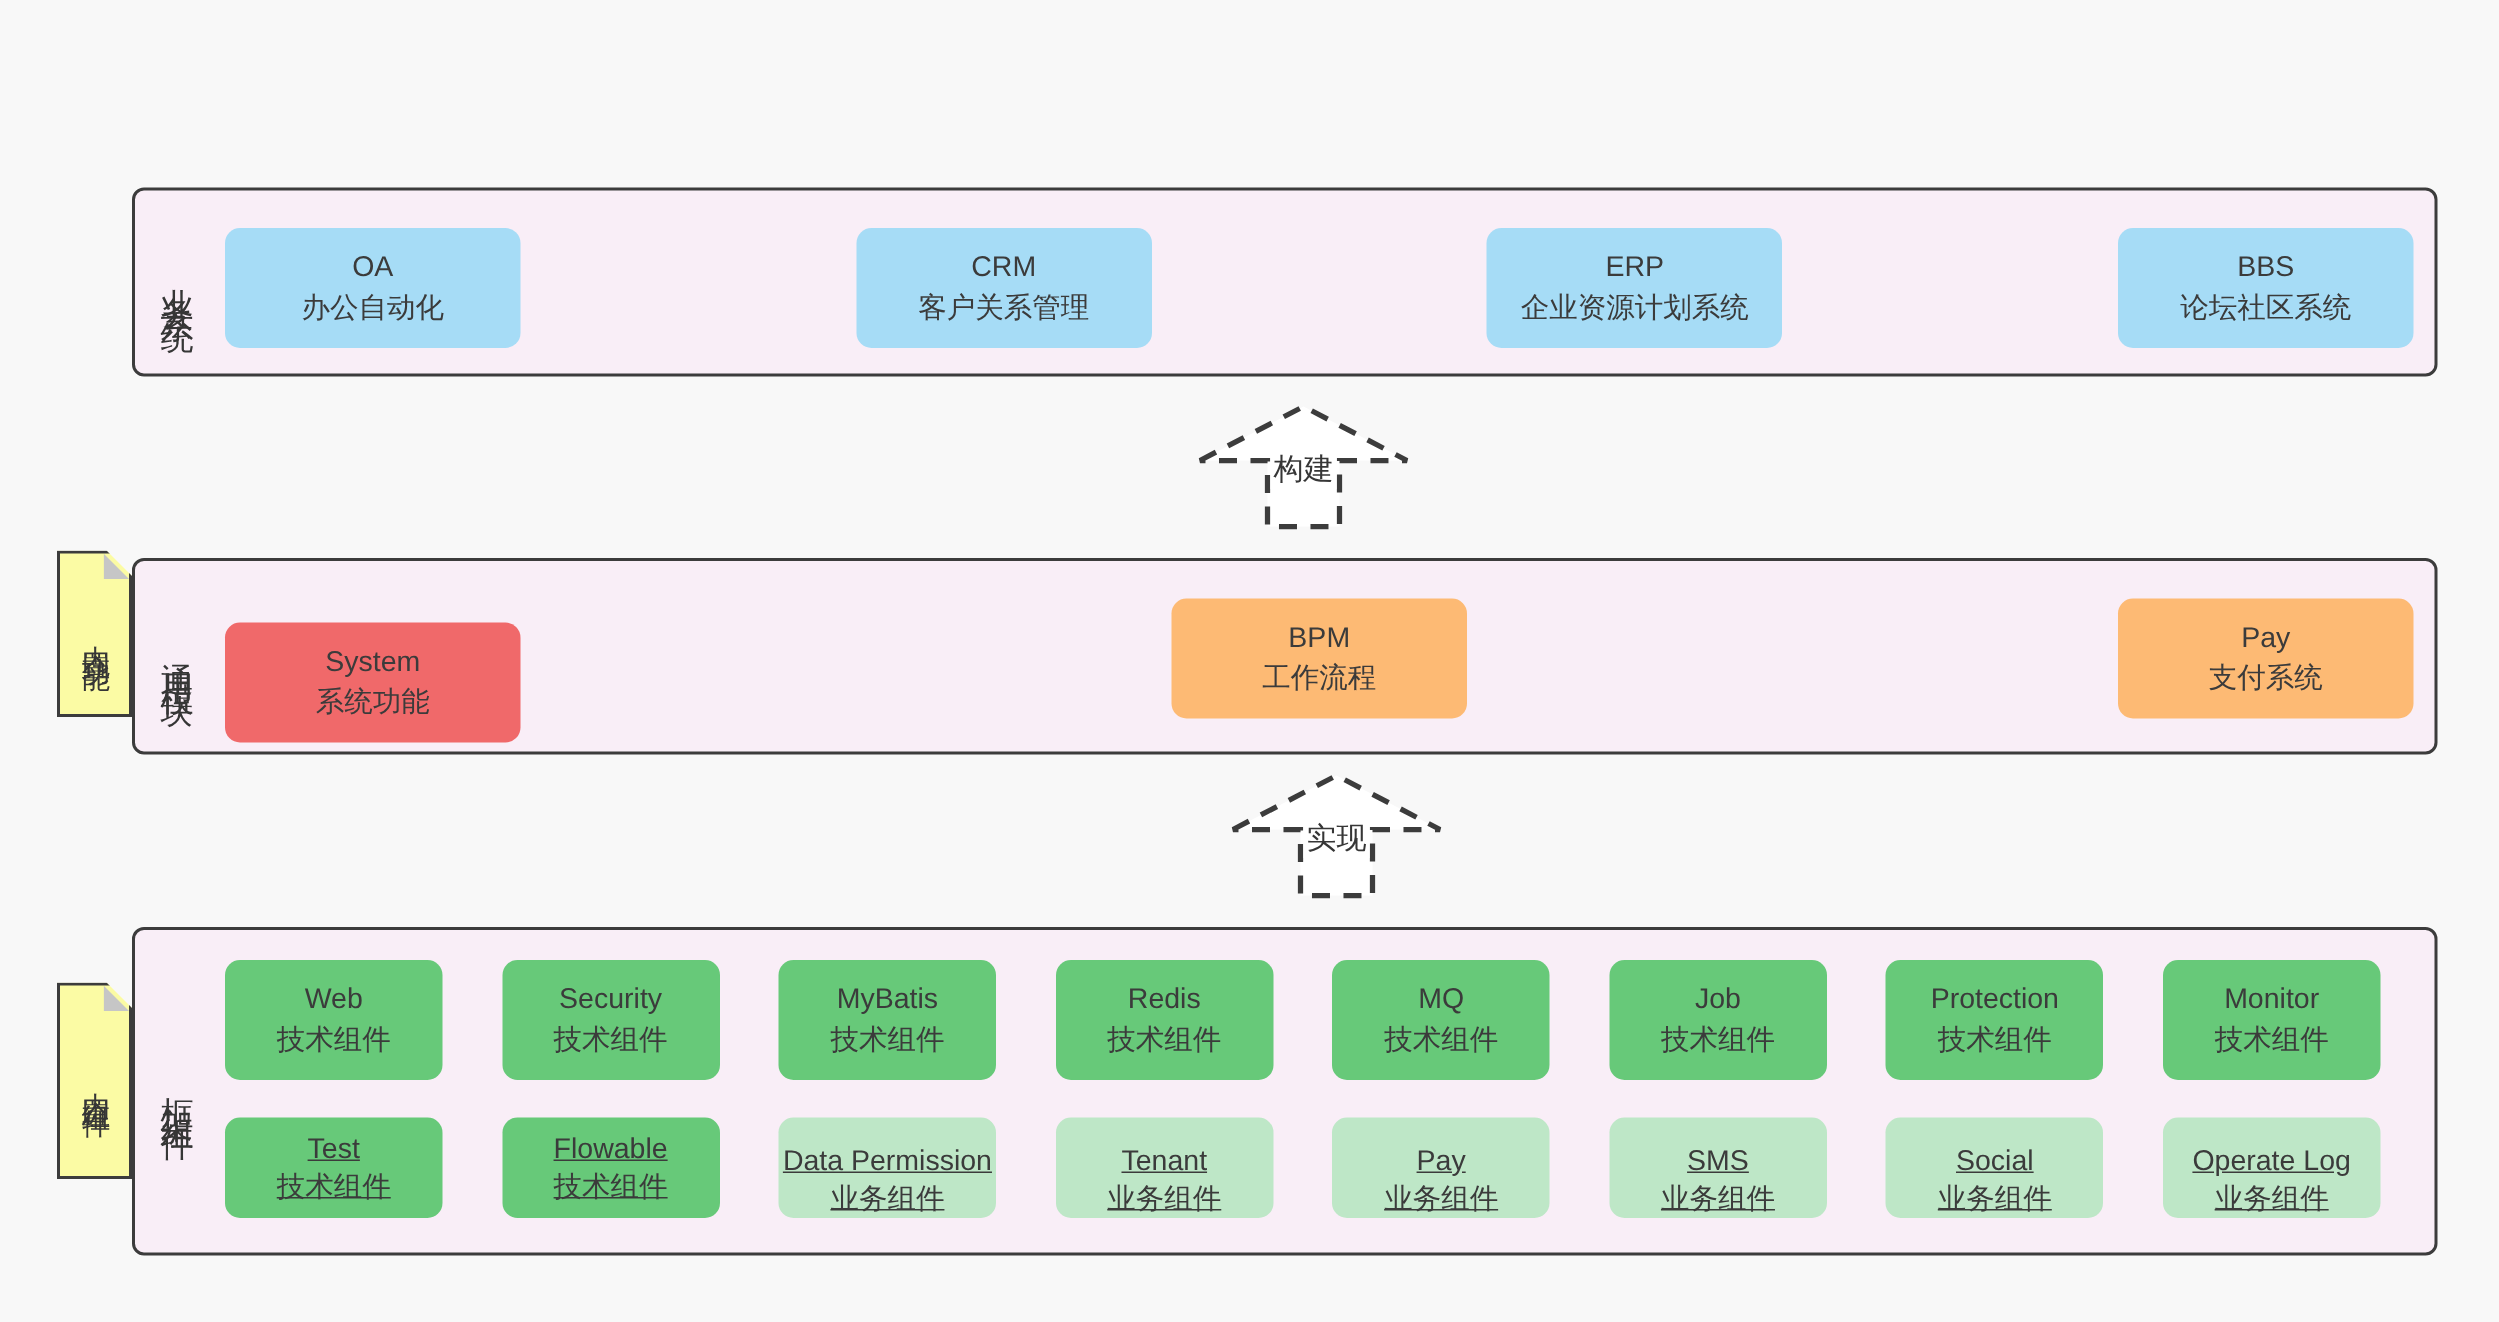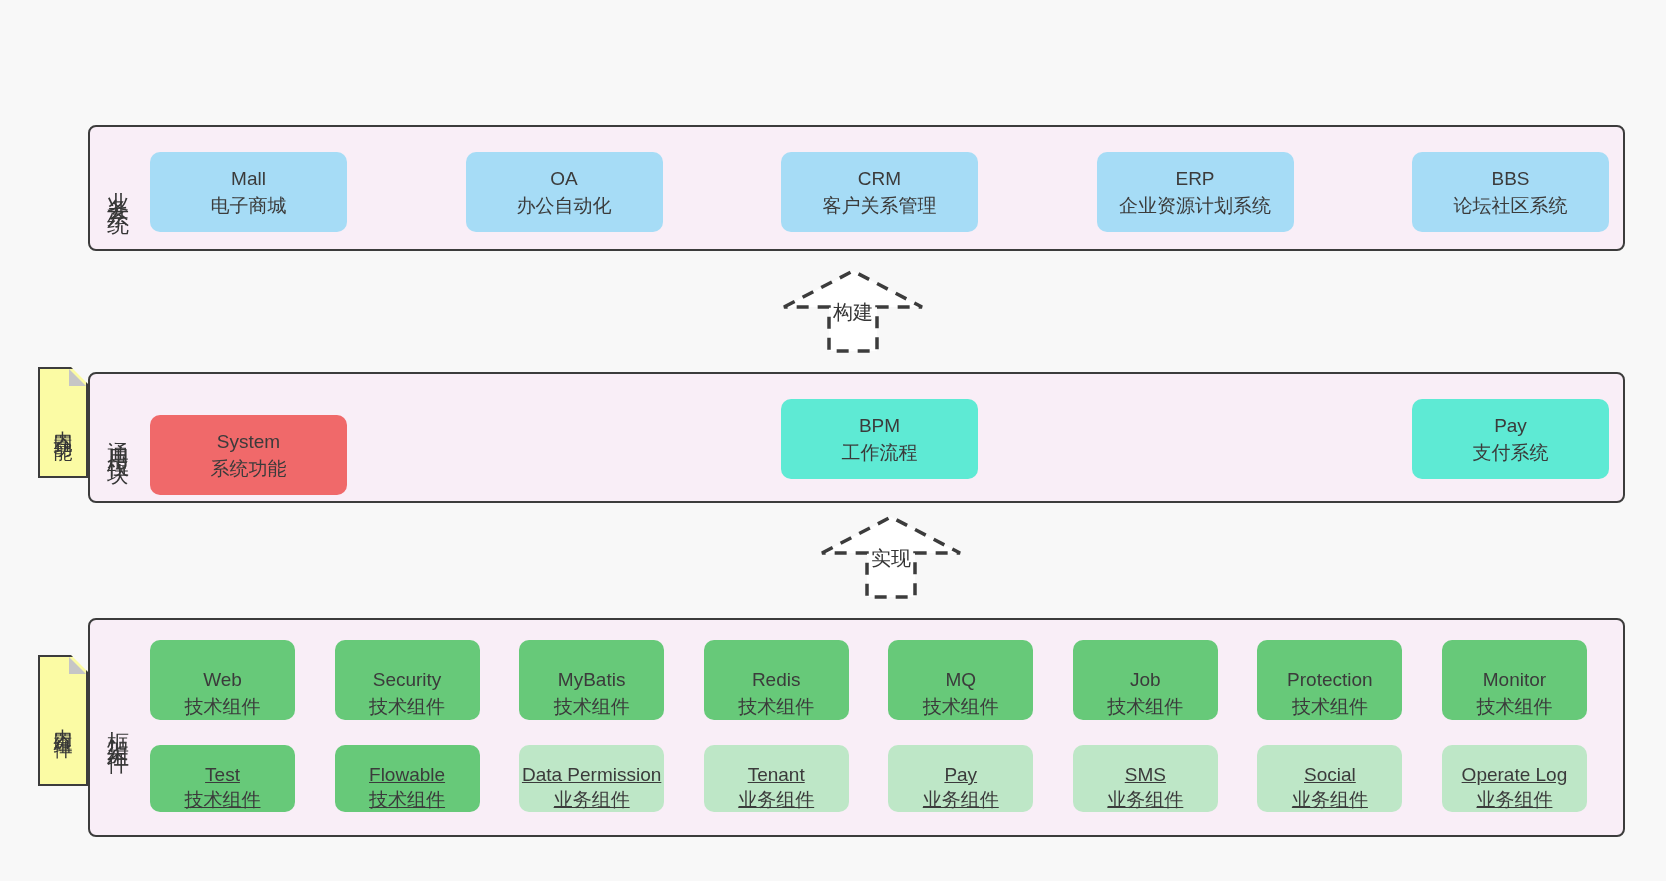--- a/index.html
+++ b/index.html
@@ -32,59 +32,55 @@
   .box{
     box-sizing:border-box;border-radius:10px;
     display:flex;flex-direction:column;align-items:center;justify-content:center;
     text-align:center;font-size:19px;line-height:27px;
   }
   .w6{width:197px;height:80px;}
   .w8{width:145px;height:80px;}
   .row-2 .w8{height:67px;line-height:25px;text-decoration:underline;}
   .c-blue{background:#a6dcf6;}
   .c-red{background:#f0696a;margin-top:16px;}
-  .c-pink{background:#5eead4;}
-  .c-green{background:#67c979;justify-content:flex-end;}
+  .c-pink{background:#fdba74;}
+  .c-green{background:#67c979;}
   .c-lightgreen{background:#bee7c7;justify-content:flex-end;}
   .note{
     position:absolute;left:38px;width:50px;box-sizing:border-box;
     background:#fbfba4;border:2px solid #3c3c3c;
     display:flex;align-items:center;justify-content:center;
     clip-path:polygon(0 0, calc(100% - 17px) 0, 100% 17px, 100% 100%, 0 100%);
     z-index:3;
   }
   #note-modules{top:367px;height:111px;}
   #note-framework{top:655px;height:131px;}
   .note-fold{
     position:absolute;top:0;right:0;width:17px;height:17px;
     background:#c6c6c6;clip-path:polygon(0 0,100% 100%,0 100%);
   }
   .note-text{
     writing-mode:vertical-rl;text-orientation:upright;
     font-size:19px;letter-spacing:4px;color:#363636;white-space:nowrap;
   }
   .arrow{position:absolute;width:142px;height:86px;z-index:2;}
-  #arrow-build{left:782px;top:268px;}
+  #arrow-build{left:798px;top:268px;}
   #arrow-implement{left:820px;top:514px;}
   .arrow svg{display:block;}
   .arrow-label{
     position:absolute;left:50%;top:31px;transform:translateX(-50%);
     background:#ffffff;font-size:20px;padding:0 2px;color:#363636;white-space:nowrap;
   }
 </style>
 </head>
 <body>
 
 <div class="layer" id="layer-business">
   <div class="layer-label">业务系统</div>
   <div class="row">
-    <div class="box w6 c-blue">
-      <span>Mall</span>
-      <span>电子商城</span>
-    </div>
     <div class="box w6 c-blue">
       <span>OA</span>
       <span>办公自动化</span>
     </div>
     <div class="box w6 c-blue">
       <span>CRM</span>
       <span>客户关系管理</span>
     </div>
     <div class="box w6 c-blue">
       <span>ERP</span>

